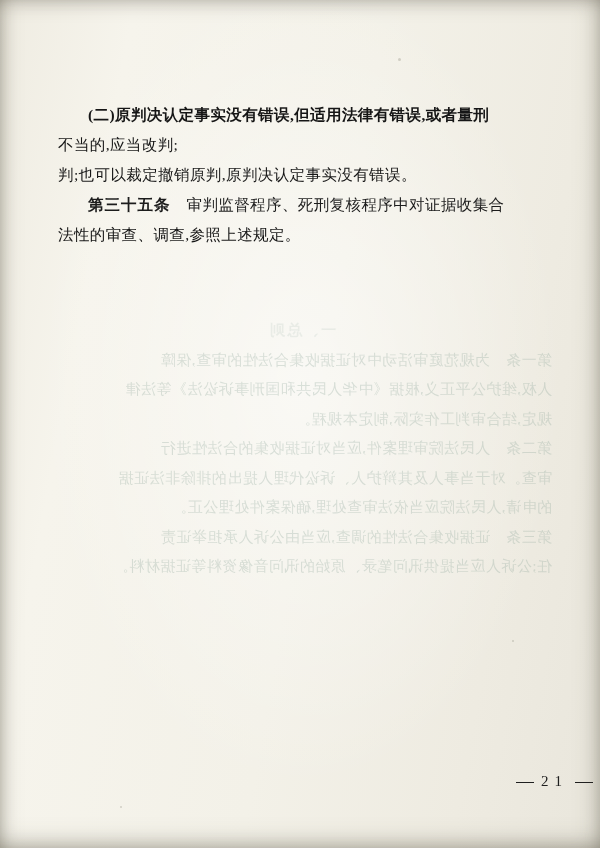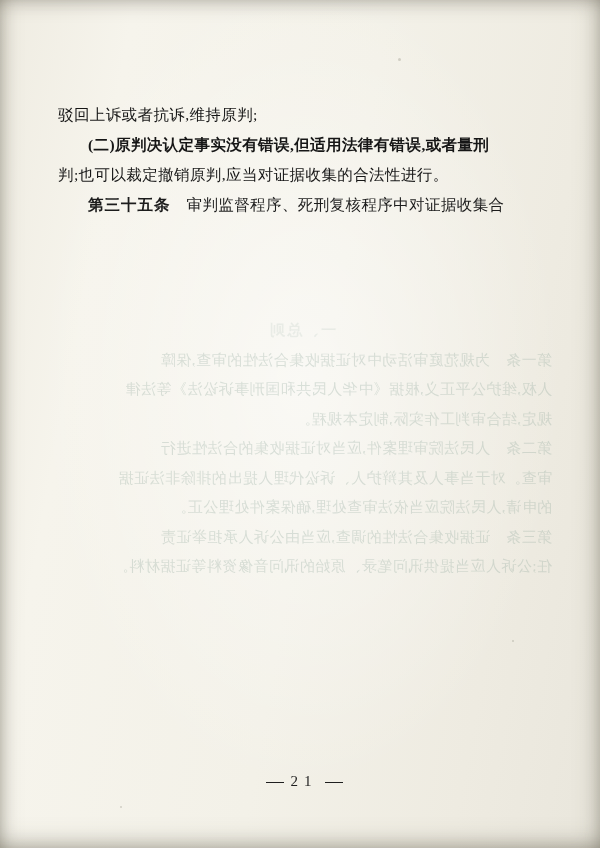--- a/index.html
+++ b/index.html
@@ -105,21 +105,21 @@
     white-space: pre-wrap;
   }
   .bleed-strong {
     opacity: 0.42;
   }
   .footer {
     position: absolute;
     left: 8px;
     right: 0;
     bottom: 58px;
-    text-align: center;
+    text-align: right;
   }
   .page-number {
     display: inline-block;
     font-size: 15px;
     letter-spacing: 6px;
     color: #1f1f1f;
   }
   .pn-dash {
     display: inline-block;
     width: 18px;
@@ -147,28 +147,29 @@
     <div class="b-line">人权,维护公平正义,根据《中华人民共和国刑事诉讼法》等法律</div>
     <div class="b-line">规定,结合审判工作实际,制定本规程。</div>
     <div class="b-line">第二条　人民法院审理案件,应当对证据收集的合法性进行</div>
     <div class="b-line">审查。对于当事人及其辩护人、诉讼代理人提出的排除非法证据</div>
     <div class="b-line">的申请,人民法院应当依法审查处理,确保案件处理公正。</div>
     <div class="b-line">第三条　证据收集合法性的调查,应当由公诉人承担举证责</div>
     <div class="b-line">任;公诉人应当提供讯问笔录、原始的讯问音像资料等证据材料。</div>
   </div>
 
   <div class="content">
-    <div class="line">驳回上诉或者抗诉,维持原判;</div>
     <div class="line indent">(二)原判决认定事实没有错误,但适用法律有错误,或者量刑</div>
-    <div class="line">判;也可以裁定撤销原判,应当对证据收集的合法性进行。</div>
+    <div class="line">不当的,应当改判;</div>
+    <div class="line">判;也可以裁定撤销原判,原判决认定事实没有错误。</div>
 
     <div class="para-block">
       <div class="art-line">
         <span class="art-label">第三十五条</span><span class="art-gap"></span><span class="art-body">审判监督程序、死刑复核程序中对证据收集合</span>
       </div>
+      <div class="line">法性的审查、调查,参照上述规定。</div>
     </div>
 
   </div>
 
   <div class="footer">
     <span class="page-number"><span class="pn-dash"></span><span>21</span><span class="pn-dash"></span></span>
   </div>
 
   <div class="speck" style="left:398px; top:58px; width:3px; height:3px;"></div>
   <div class="speck" style="left:120px; top:806px; width:2px; height:2px;"></div>

